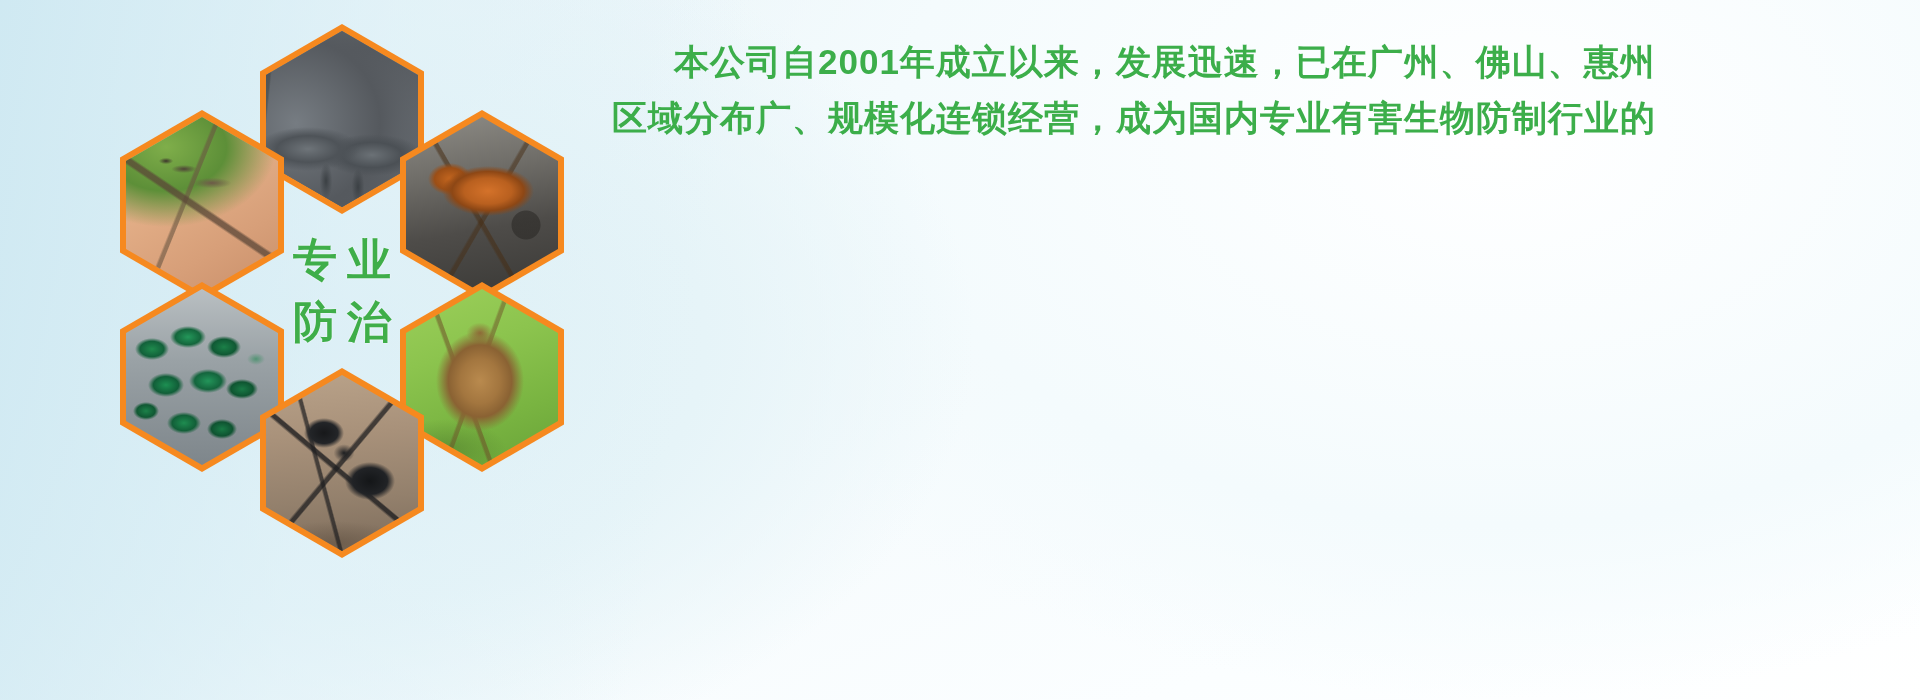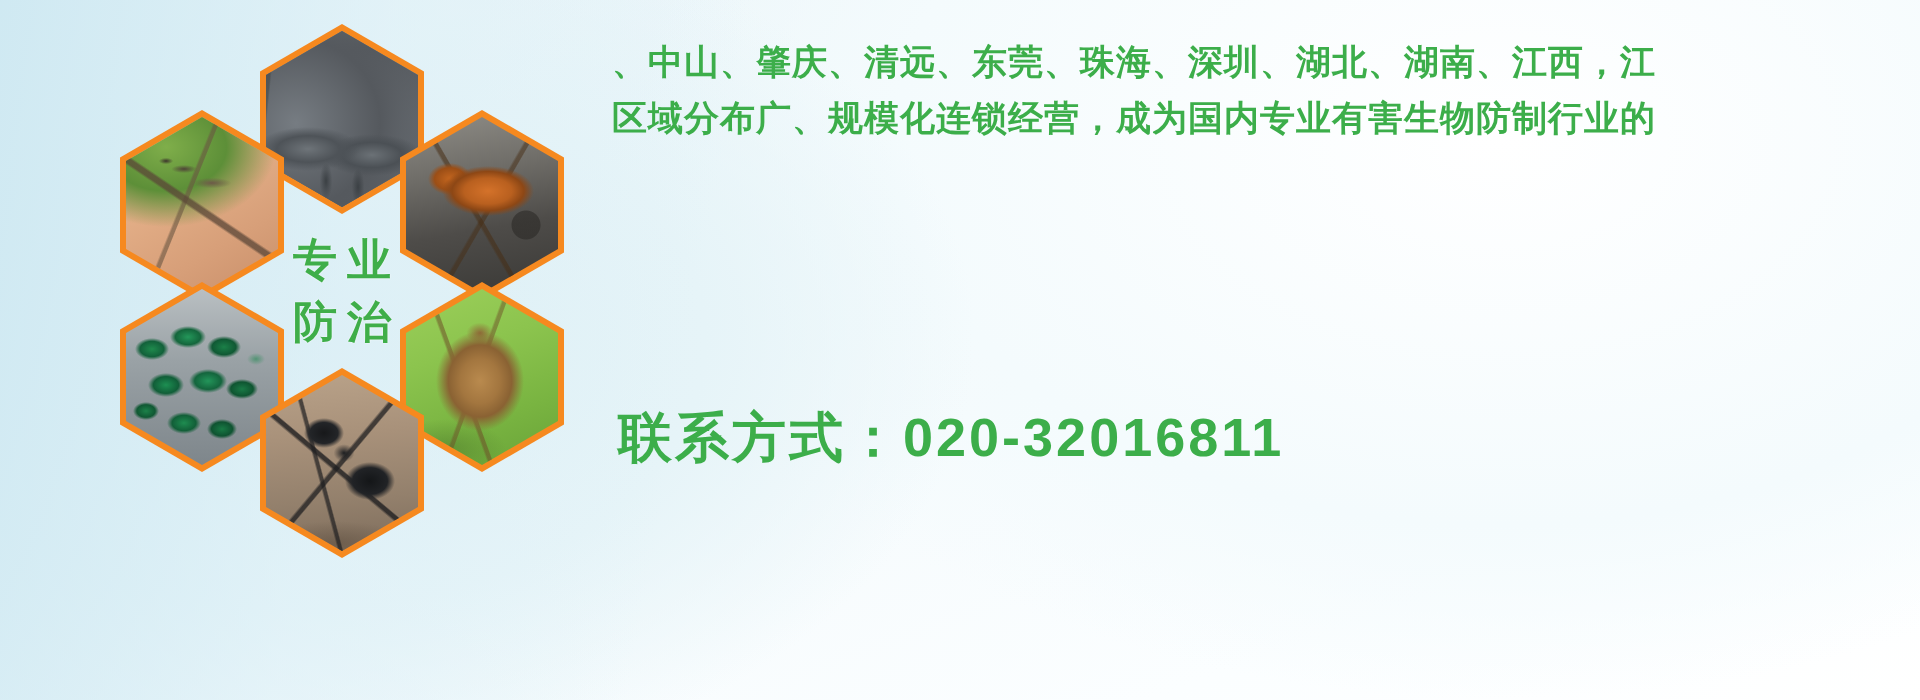--- a/index.html
+++ b/index.html
@@ -207,21 +207,20 @@
       </div>
     </div>
 
     <div id="hex-center">
       <div class="cl">专业</div>
       <div class="cl">防治</div>
     </div>
   </div>
 
   <div id="copy">
-    <div class="line">、中山、肇庆、清远、东莞、珠海、深圳、湖北、湖南、江西，江</div>
+    <div class="line first">本公司自2001年成立以来，发展迅速，已在广州、佛山、惠州</div>
     <div class="line">区域分布广、规模化连锁经营，成为国内专业有害生物防制行业的</div>
   </div>
 
   <div id="contact">
-    <div class="c-line"><span>联系方式：</span><span>020-32016811</span></div>
   </div>
 
 </div>
 
 </body></html>

